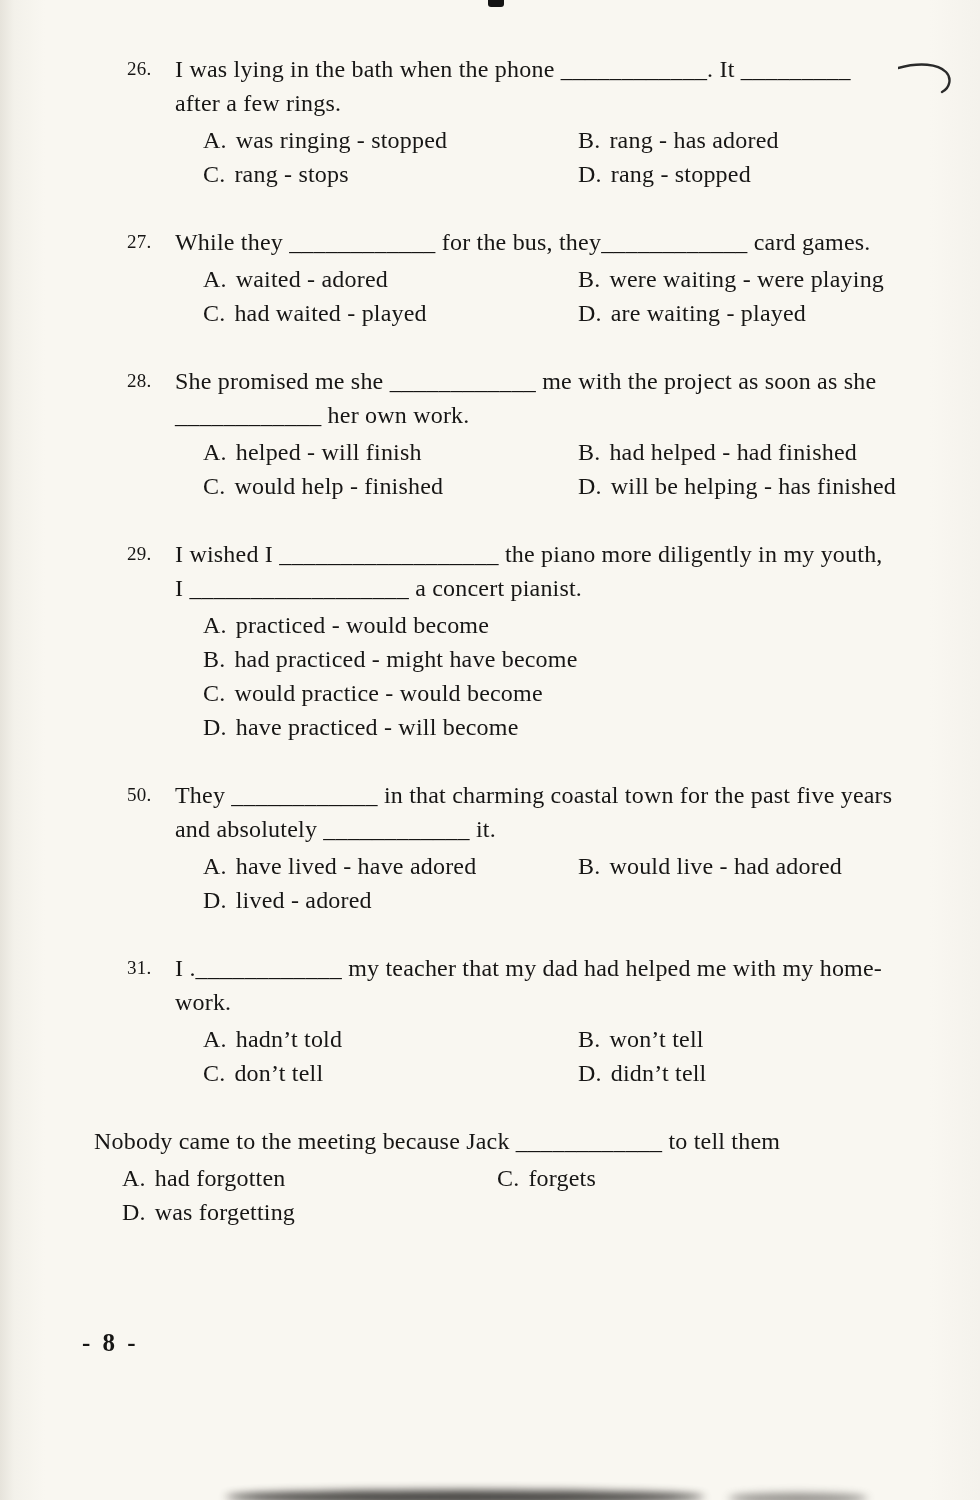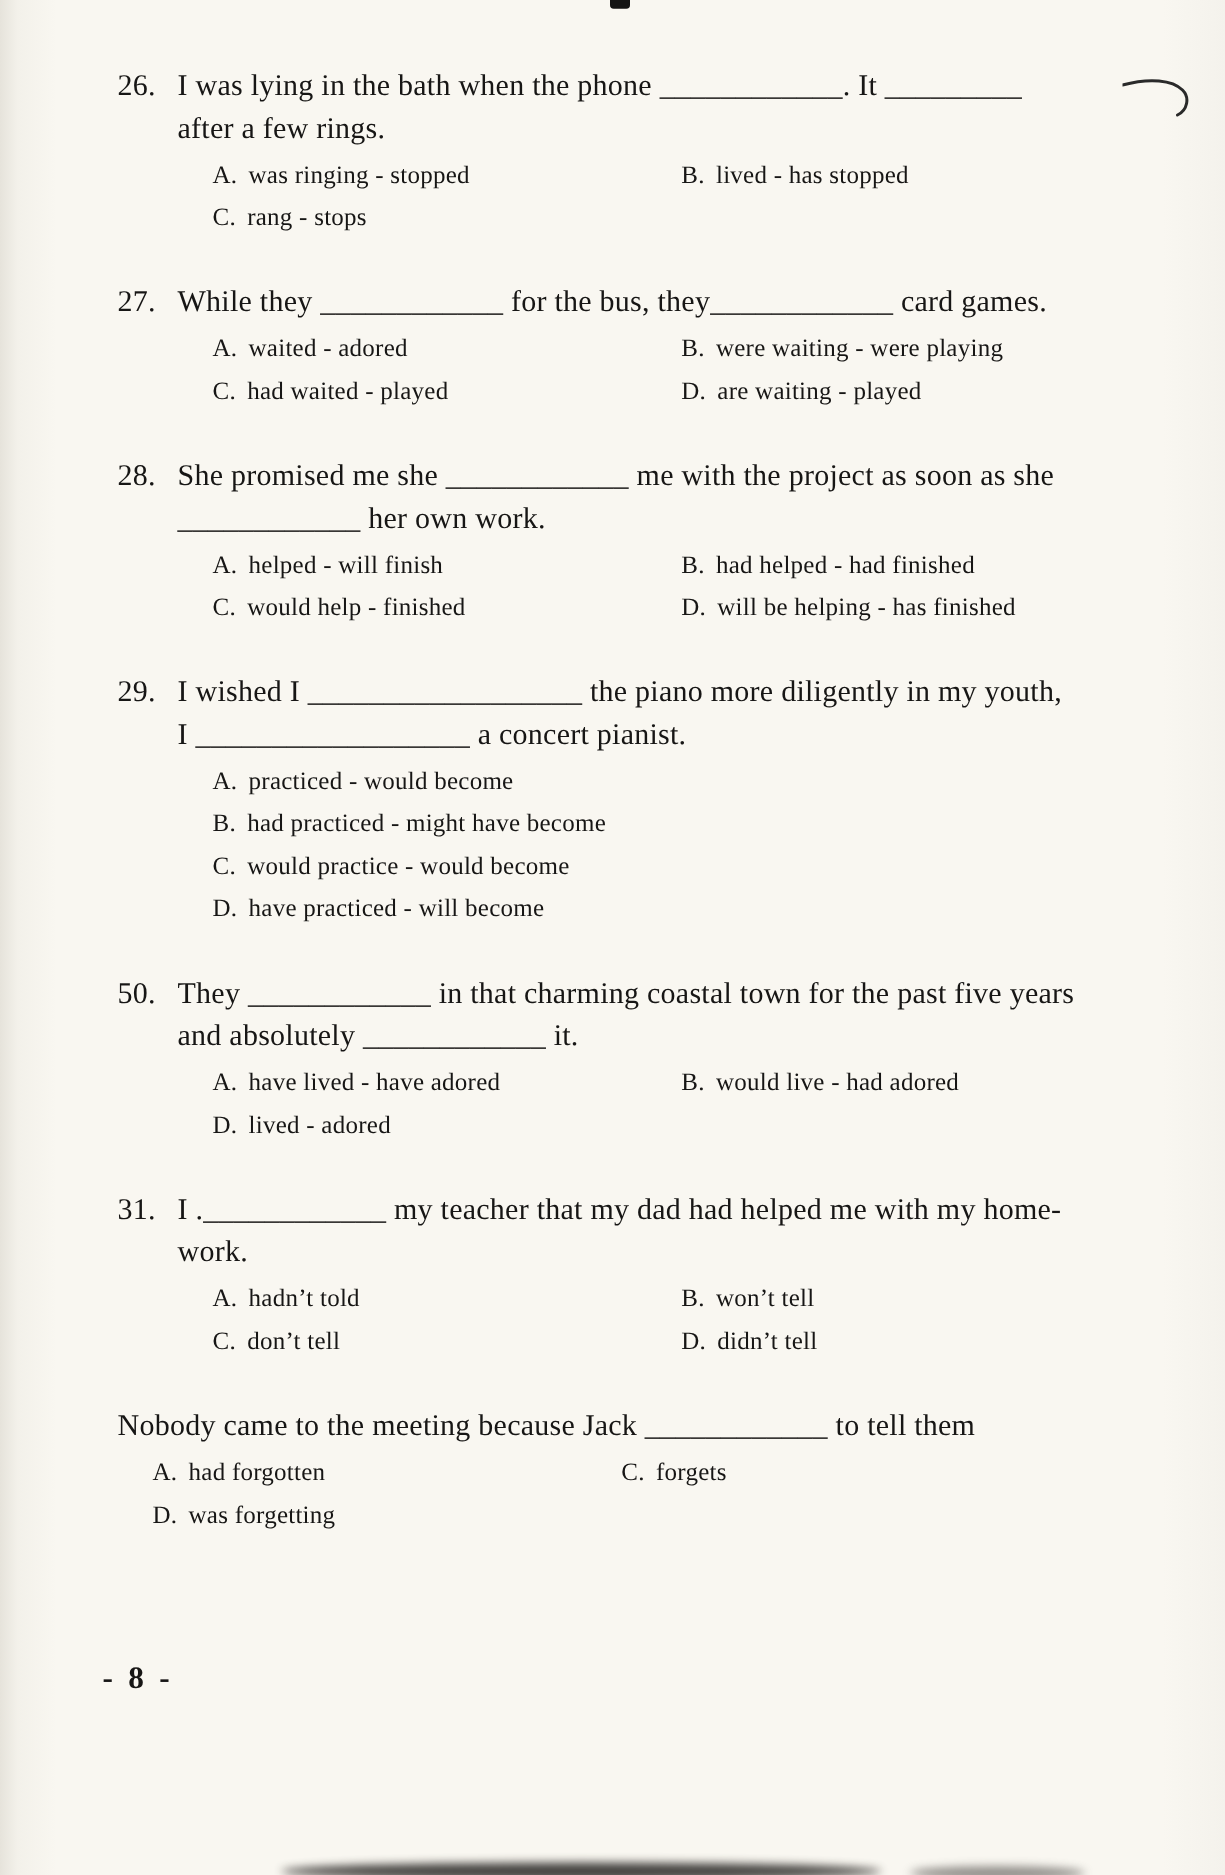--- a/index.html
+++ b/index.html
@@ -20,23 +20,24 @@
     padding: 52px 28px 0 94px;
     position: relative;
   }
   .question {
     display: flex;
     margin-bottom: 34px;
   }
   .qnum {
     width: 48px;
     flex: none;
-    font-size: 24px;
+    font-size: 19px;
     line-height: 34px;
     letter-spacing: 0.2px;
+    margin-left: 33px;
   }
   .qbody {
     flex: 1;
     min-width: 0;
   }
   .stem-line {
     font-size: 24px;
     line-height: 34px;
     white-space: nowrap;
     letter-spacing: 0.2px;
@@ -45,21 +46,21 @@
     display: grid;
     grid-template-columns: 375px 1fr;
     margin-left: 28px;
     margin-top: 3px;
   }
   .options.one-col {
     grid-template-columns: 100%;
     font-family: Liberation Serif, serif;
   }
   .option {
-    font-size: 20px;
+    font-size: 24px;
     line-height: 34px;
     white-space: nowrap;
     letter-spacing: 0.2px;
   }
   .option .opt-label {
     margin-right: 9px;
   }
   .page-num {
     margin: 100px 0 0 -12px;
     font-size: 25px;
@@ -113,22 +114,23 @@
 
 <div class="sheet">
 
   <div class="question">
     <div class="qnum">26.</div>
     <div class="qbody">
       <div class="stem-line">I was lying in the bath when the phone ____________. It _________</div>
       <div class="stem-line">after a few rings.</div>
       <div class="options">
         <div class="option"><span class="opt-label">A.</span><span>was ringing - stopped</span></div>
-        <div class="option"><span class="opt-label">B.</span><span>lived - has stopped</span></div>
+        <div class="option"><span class="opt-label">B.</span><span>rang - has adored</span></div>
         <div class="option"><span class="opt-label">C.</span><span>rang - stops</span></div>
+        <div class="option"><span class="opt-label">D.</span><span>rang - stopped</span></div>
       </div>
     </div>
   </div>
 
   <div class="question">
     <div class="qnum">27.</div>
     <div class="qbody">
       <div class="stem-line">While they ____________ for the bus, they____________ card games.</div>
       <div class="options">
         <div class="option"><span class="opt-label">A.</span><span>waited - adored</span></div>

